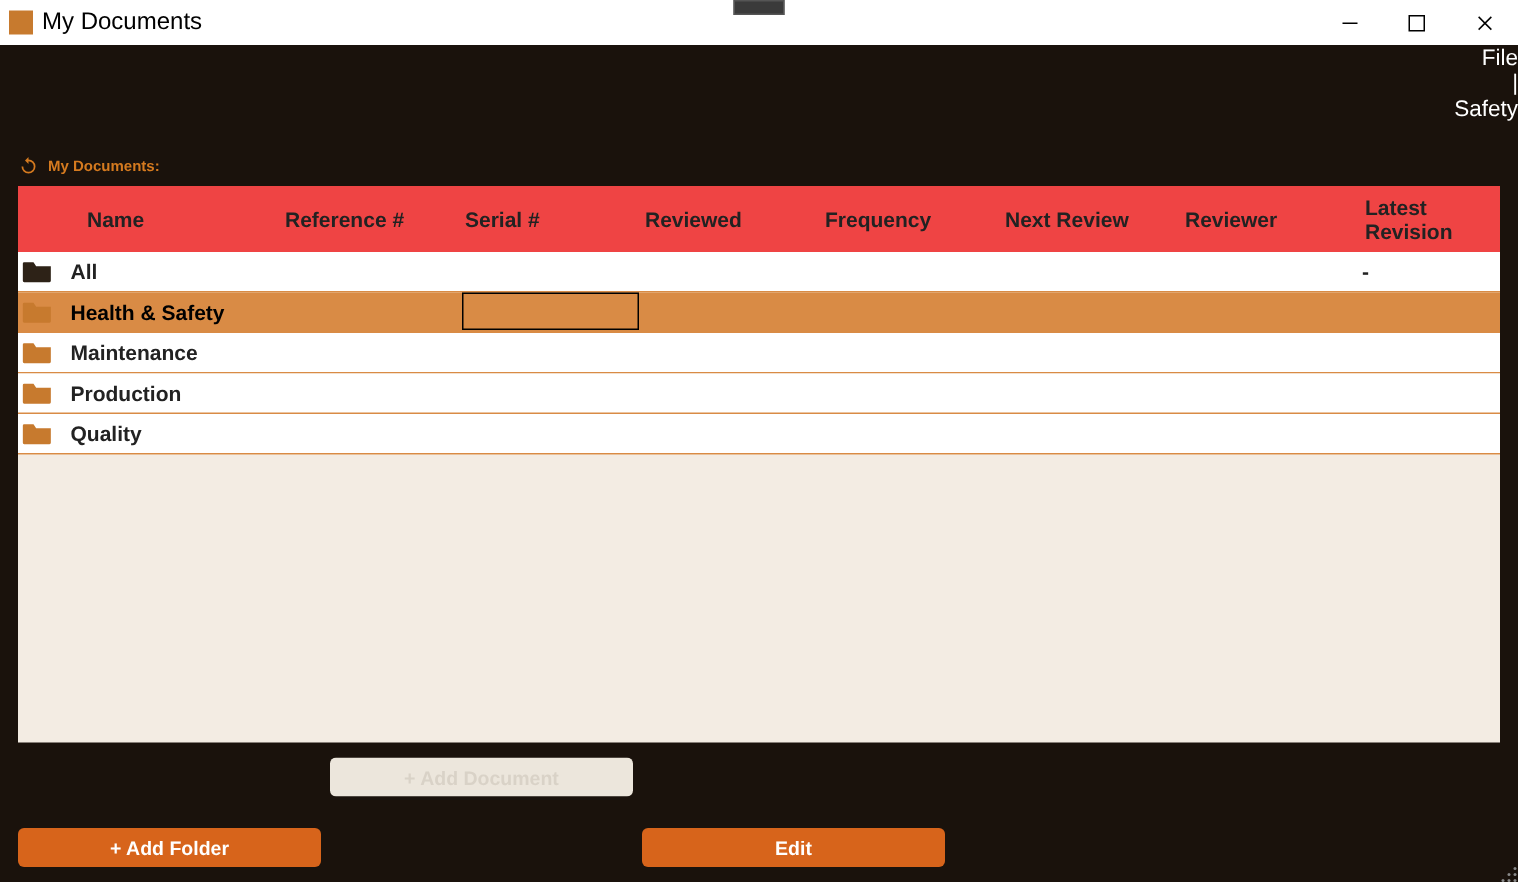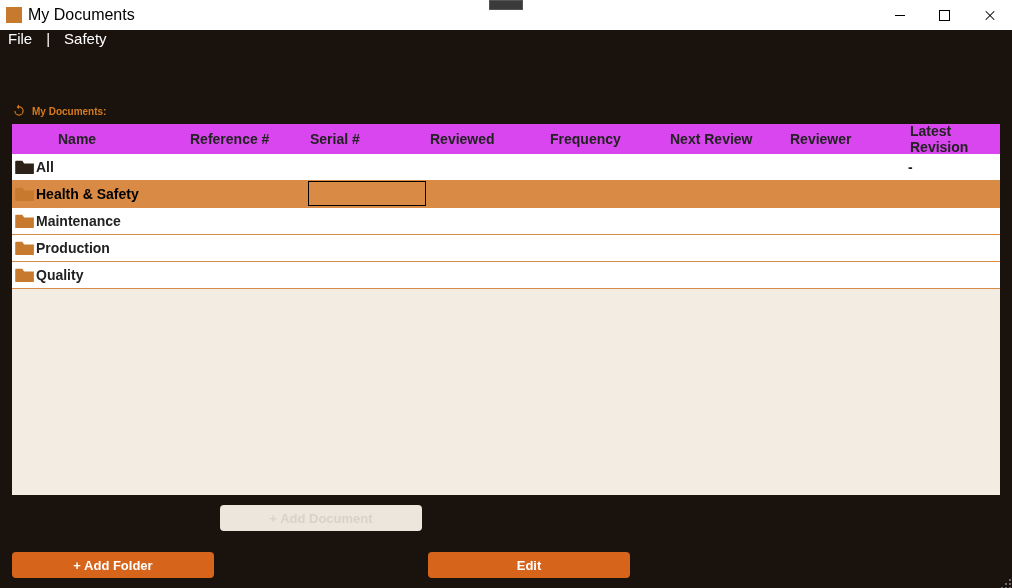--- a/index.html
+++ b/index.html
@@ -38,22 +38,22 @@
   .titlebar .win-close::after { transform: rotate(-45deg); }
 
   
   .app {
     flex: 1; background: #1a120c; display: flex; flex-direction: column;
     position: relative;
   }
 
   
   .menubar {
-    height: 44px; display: flex; align-items: flex-start; gap: 14px;
-    padding-left: 8px; color: #fff; font-size: 15px;
+    height: 44px; display: flex; align-items: flex-end; 
+    padding-left: 8px; color: #fff; font-size: 15px; flex-direction: column;
   }
   .menubar .sep { color: #fff; }
   .menubar .menu-item { cursor: default; }
 
   
   .section-header {
     display: flex; align-items: center; gap: 6px;
     color: #d57a1f; font-weight: bold; font-size: 10px;
     padding: 30px 0 6px 12px;
   }
@@ -61,43 +61,43 @@
     width: 14px; height: 14px; position: relative; display: inline-block;
   }
   .refresh-icon svg { width: 14px; height: 14px; }
 
   
   .panel {
     margin: 0 12px; background: #f3ece3; flex: 1; position: relative;
     display: flex; flex-direction: column;
   }
   .grid-header {
-    display: flex; height: 30px; align-items: center;
-    background: #d946ef; font-weight: bold; font-size: 14px; color: #222;
+    display: flex; height: 44px; align-items: center;
+    background: #ef4444; font-weight: bold; font-size: 14px; color: #222;
     padding-left: 24px;
   }
   .col-name     { width: 154px; padding-left: 22px;}
   .col-ref      { width: 120px; }
   .col-serial   { width: 120px; }
   .col-reviewed { width: 120px; }
   .col-freq     { width: 120px; }
   .col-next     { width: 120px; }
   .col-reviewer { width: 120px; }
   .col-latest   { flex: 1; }
 
   .grid-body { flex: 1; overflow: hidden; }
 
   .row {
     display: flex; align-items: center; height: 27px;
     border-bottom: 1px solid #d98b45; font-size: 14px; font-weight: bold;
     color: #222; background: #fff;
   }
   .row.dark-folder .folder-icon { fill: #2d2217; }
   .row .folder-icon { fill: #c77a2e; width: 22px; height: 16px; margin-left: 2px; margin-right: 0px; flex-shrink: 0; }
-  .row .name-cell { display: flex; align-items: flex-start; width: 176px; }
+  .row .name-cell { display: flex; align-items: flex-start; width: 176px; gap: 11px; }
   .row.selected {
     background: #d98b45; color: #000000;
   }
   .row .serial-cell { width: 120px; height: 27px; }
   .row.selected .serial-box {
     width: 118px; height: 25px; border: 1px solid #000; background: #d98b45;
   }
   .row .cell-ref { width: 120px; }
   .row .cell-reviewed { width: 120px; }
   .row .cell-freq { width: 120px; }

